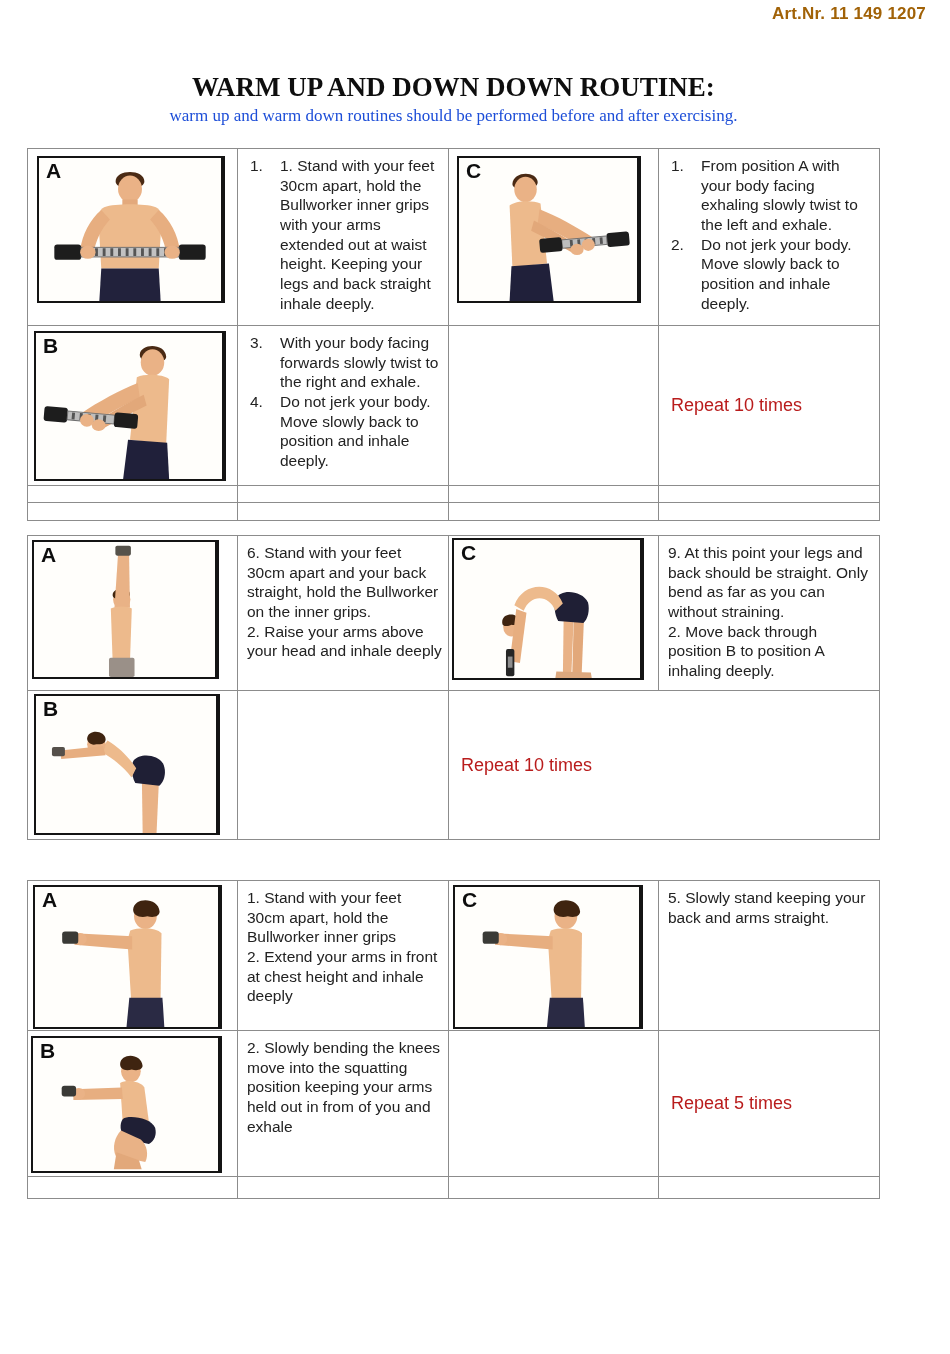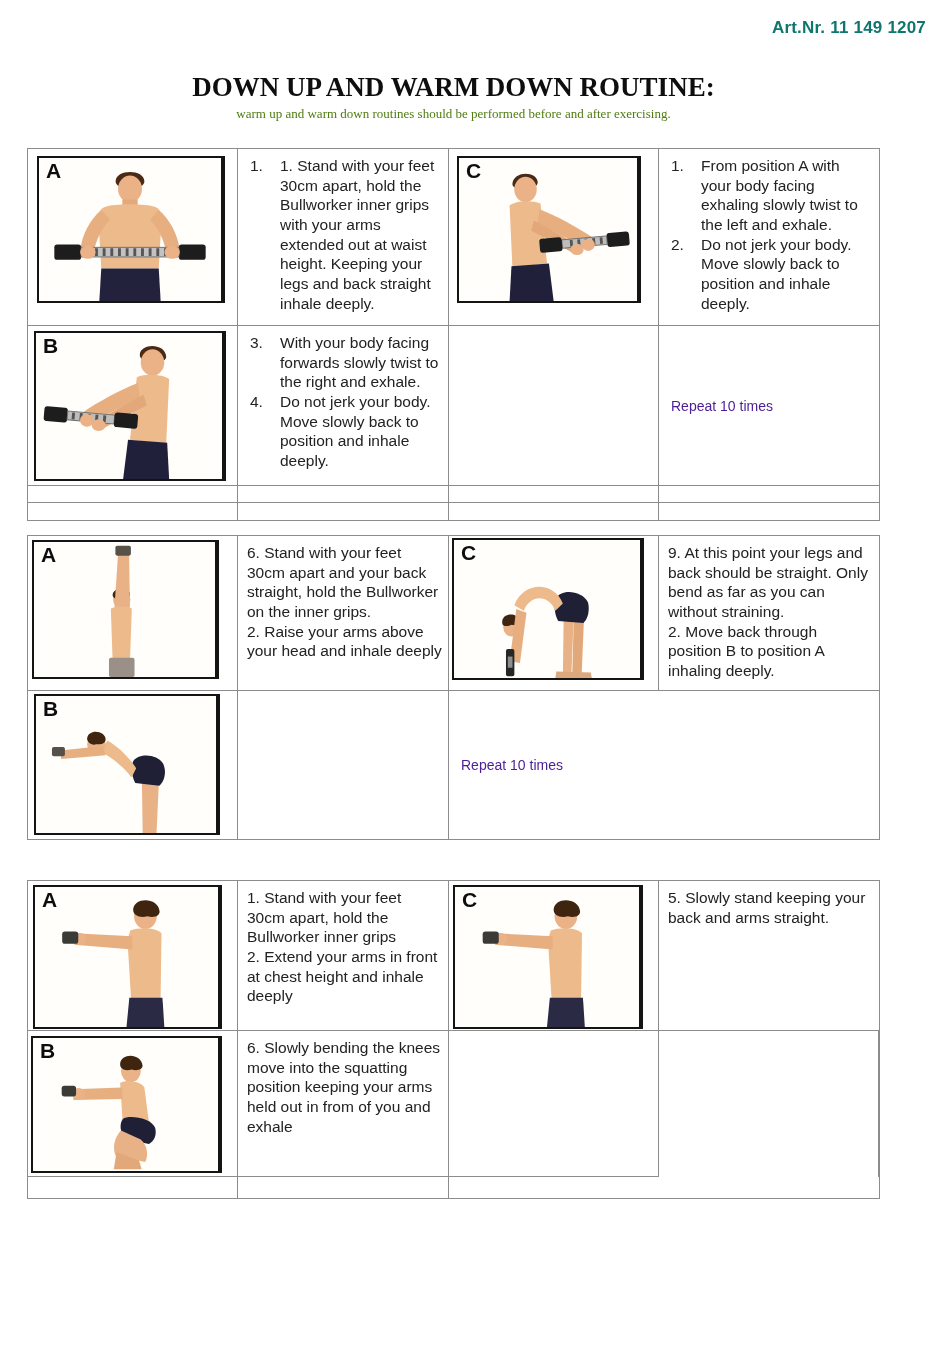--- a/index.html
+++ b/index.html
@@ -1,23 +1,23 @@
 <!DOCTYPE html>
 <html><head>
 <meta charset="utf-8">
 <style>
   html,body{margin:0;padding:0;background:#ffffff;}
   .page{position:relative;width:950px;height:1354px;background:#fff;overflow:hidden;
         font-family:"Liberation Sans","DejaVu Sans",sans-serif;color:#1c1c1c;}
 
-  .artnr{position:absolute;top:18px;right:24px;font-weight:700;font-size:17px;letter-spacing:.2px;color:#0f766e;}
+  .artnr{position:absolute;top:4px;right:24px;font-weight:700;font-size:17px;letter-spacing:.2px;color:#a16207;}
   .title{position:absolute;top:72px;left:27px;width:853px;text-align:center;
          font-family:"Liberation Serif","DejaVu Serif",serif;font-weight:700;font-size:27px;color:#0e0e0e;}
   .subtitle{position:absolute;top:106px;left:27px;width:853px;text-align:center;
-            font-family:"Liberation Serif","DejaVu Serif",serif;font-size:13px;color:#4d7c0f;}
+            font-family:"Liberation Serif","DejaVu Serif",serif;font-size:17px;color:#1d4ed8;}
 
   .extable{position:absolute;left:27px;width:853px;display:grid;
            grid-template-columns:210px 211px 210px 220px;
            border:1px solid #8c8c8c;box-sizing:border-box;background:#fff;}
   #table1{top:148px;grid-template-rows:177px 160px 17px 17px;}
   #table2{top:535px;grid-template-rows:155px 148px;}
   #table3{top:880px;grid-template-rows:150px 146px 21px;}
 
   .cell{position:relative;border-right:1px solid #8c8c8c;border-bottom:1px solid #8c8c8c;box-sizing:border-box;}
   .lastcol{border-right:none;}
@@ -35,21 +35,21 @@
   .ph-s2c{left:3px;top:2px;width:192px;height:142px;}
   .ph-s3a{left:5px;top:4px;width:189px;height:144px;}
   .ph-s3b{left:3px;top:5px;width:191px;height:137px;}
   .ph-s3c{left:4px;top:4px;width:190px;height:144px;}
 
   .text-cell{font-size:15.5px;line-height:1.27;color:#222;padding:7px 6px 4px 9px;}
   .pre{white-space:pre-line;}
   .numlist .li{display:flex;}
   .numlist .num{flex:0 0 30px;padding-left:3px;}
   .numlist .lit{flex:1;padding-right:2px;}
-  .repeat-cell{display:flex;align-items:center;font-size:14px;color:#4c1d95;padding-left:12px;}
+  .repeat-cell{display:flex;align-items:center;font-size:18px;color:#b91c1c;padding-left:12px;}
 </style>
 </head>
 <body>
 
 <svg width="0" height="0" style="position:absolute" aria-hidden="true">
 <defs>
   <g id="pose-front-bar">
     <path d="M80,23 C80,10 110,10 110,23 C110,28 104,30 95,29 C86,30 80,28 80,23 Z" fill="#4a2a14"></path>
     <ellipse cx="95" cy="31" rx="12.5" ry="14" fill="#eab286"></ellipse>
     <rect x="87" y="42" width="16" height="9" fill="#e3a97c"></rect>
@@ -134,21 +134,21 @@
     <path d="M91,55 L37,57 L37,69 L92,68 Z" fill="#e7ae80"></path>
     <ellipse cx="43" cy="62" rx="7" ry="6.5" fill="#eab286"></ellipse>
     <rect x="24" y="53" width="16" height="12" rx="3" fill="#3a3a36"></rect>
   </g>
 </defs>
 </svg>
 
 <div class="page">
 
   <div class="artnr">Art.Nr. 11 149 1207</div>
-  <div class="title">DOWN UP AND WARM DOWN ROUTINE:</div>
+  <div class="title">WARM UP AND DOWN DOWN ROUTINE:</div>
   <div class="subtitle">warm up and warm down routines should be performed before and after exercising.</div>
 
   <div class="extable" id="table1">
     <div class="cell">
       <div class="photo ph-s1a">
         <svg viewBox="0 0 190 148" preserveAspectRatio="xMidYMax meet">
             <use href="#pose-front-bar"></use>
           </svg>
         <span class="plabel">A</span>
       </div>
@@ -275,22 +275,23 @@
     <div class="cell lastcol text-cell pre">5. Slowly stand keeping your back and arms straight.</div>
 
     <div class="cell">
       <div class="photo ph-s3b">
         <svg viewBox="0 0 190 148" preserveAspectRatio="xMidYMax meet">
             <use href="#pose-squat"></use>
           </svg>
         <span class="plabel">B</span>
       </div>
     </div>
-    <div class="cell text-cell pre">6. Slowly bending the knees move into the squatting position keeping your arms held out in from of you and exhale</div>
-    <div class="cell"></div>
+    <div class="cell text-cell pre">2. Slowly bending the knees move into the squatting position keeping your arms held out in from of you and exhale</div>
+    <div class="cell"></div>
+    <div class="cell lastcol repeat-cell">Repeat 5 times</div>
 
     <div class="cell lastrow"></div>
     <div class="cell lastrow"></div>
     <div class="cell lastrow"></div>
     <div class="cell lastcol lastrow"></div>
   </div>
 
 </div>
 
 </body></html>

